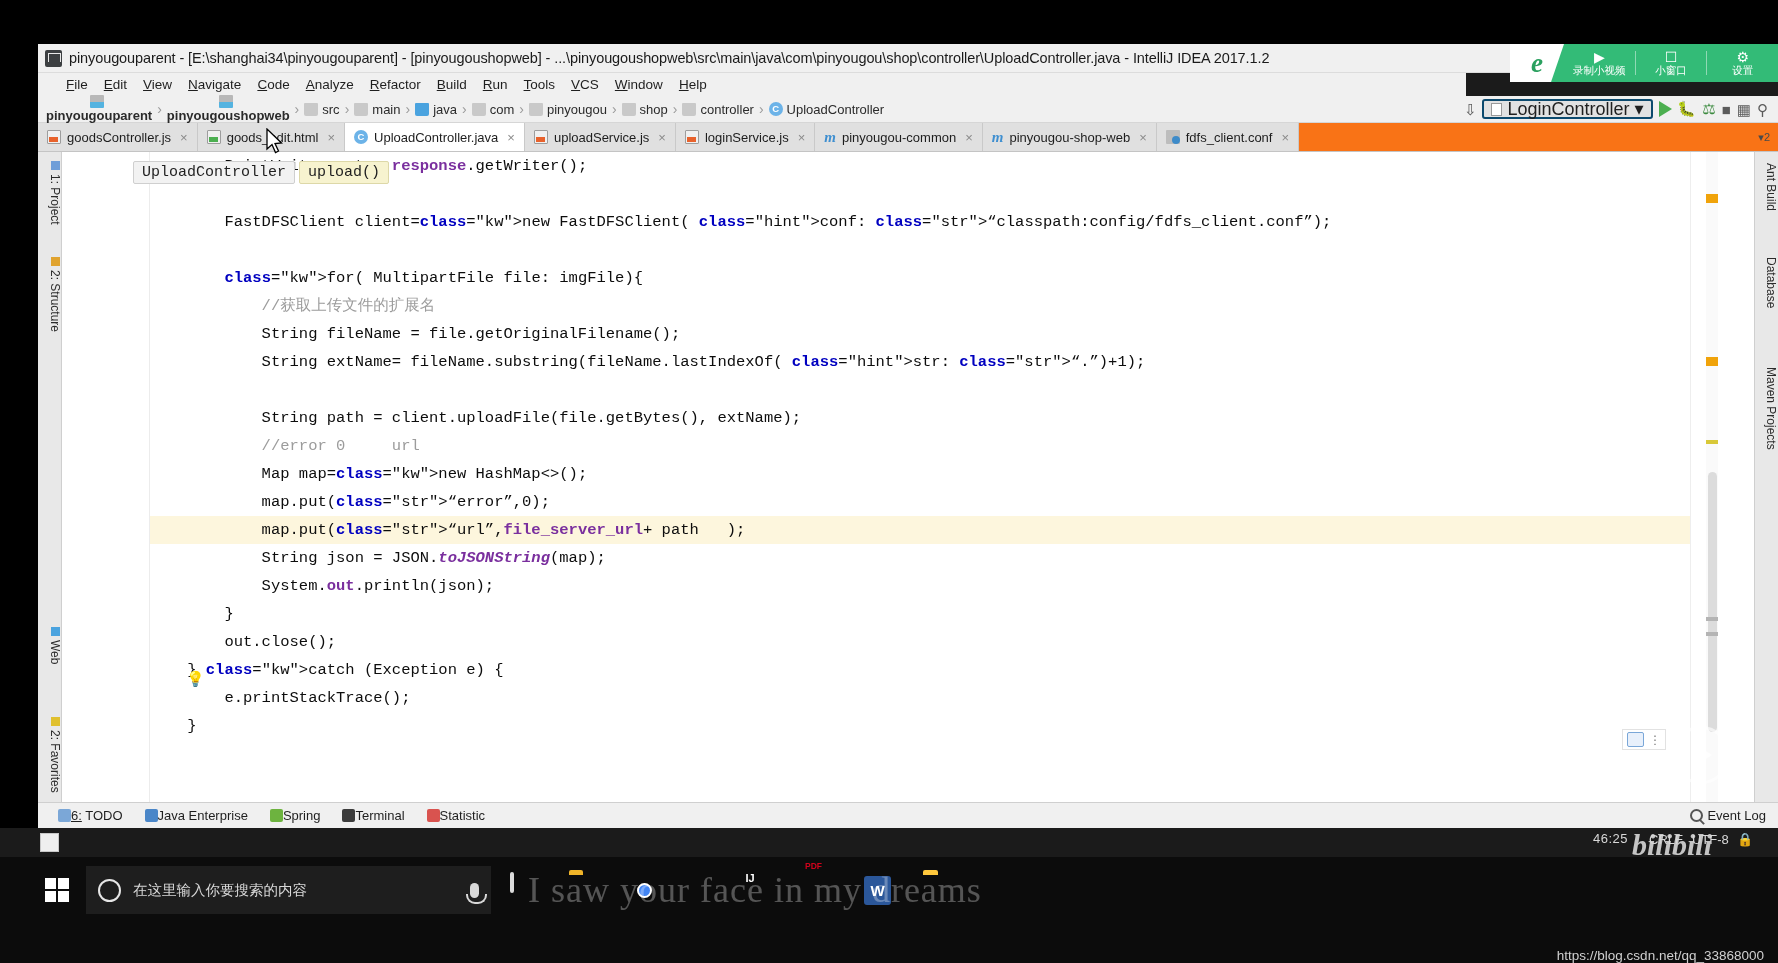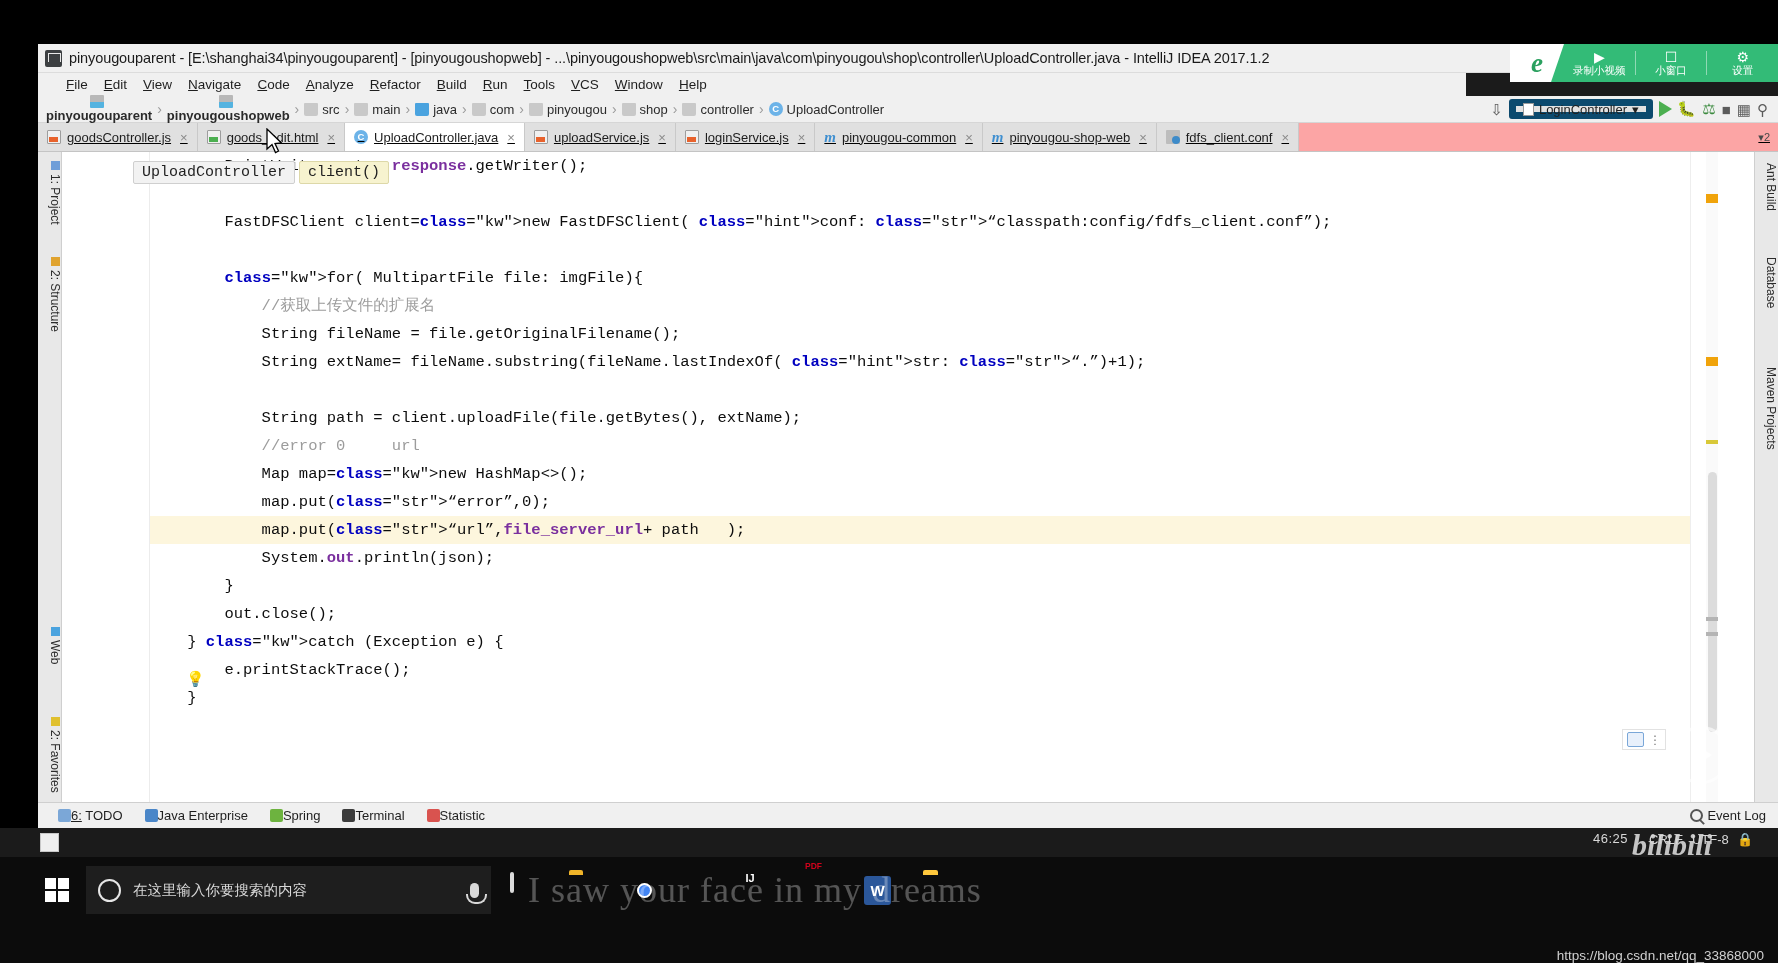--- a/index.html
+++ b/index.html
@@ -75,31 +75,31 @@
   .ic-folder { background: #c9c9c9; border-radius: 1px 1px 2px 2px; }
   .ic-folder.blue { background: #4aa3df; }
   .ic-class {
     width: 14px; height: 14px; border-radius: 50%; background: #6cb3e8;
     color: #fff; font-size: 9.5px; line-height: 14px; text-align: center;
     font-weight: bold; margin-right: 4px; flex: none;
   }
   .nav-right { margin-left: auto; display: flex; align-items: center; gap: 6px; padding-right: 10px; }
   .runcfg {
     display: flex; align-items: center; gap: 5px; height: 20px; padding: 0 7px;
-    background: #e2e2e2; border: 7px solid #0c4a6e; border-radius: 3px; font-size: 13px; color: #1f1f1f;
+    background: #e2e2e2; border: 2px solid #0c4a6e; border-radius: 3px; font-size: 18px; color: #1f1f1f;
   }
   .runcfg .cfg-ico { width: 11px; height: 13px; background: #fff; border: 1px solid #9a9a9a; }
   .tri-run { width: 0; height: 0; border-left: 13px solid #4caf50; border-top: 8px solid transparent; border-bottom: 8px solid transparent; }
   .ico-btn { font-size: 15px; color: #5b5b5b; line-height: 1; }
   .ico-bug { color: #3d8b40; font-size: 15px; }
 
   
   .tabbar {
     position: absolute; left: 38px; top: 79px; width: 1740px; height: 29px;
-    background: #fca5a5; border-bottom: 1px solid #c4c4c4; display: flex; align-items: stretch; text-decoration: underline;
+    background: #f97316; border-bottom: 1px solid #c4c4c4; display: flex; align-items: stretch;
   }
   .tab {
     display: flex; align-items: center; gap: 6px; padding: 0 9px;
     border-right: 1px solid #c9c9c9; font-size: 13px; color: #1d1d1d;
     background: #e0e0e0; white-space: nowrap; position: relative;
   }
   .tab.active { background: #ffffff; }
   .tab .x { color: #8a8a8a; font-size: 13px; margin-left: 3px; }
   .ft { width: 14px; height: 14px; flex: none; position: relative; border-radius: 1px; }
   .ft-js { background: #f0f0f0; border: 1px solid #9d9d9d; }
@@ -449,31 +449,32 @@
         <div class="codeline"><span>        <span <span="" class="kw">class</span>="kw"&gt;for( MultipartFile file: imgFile){</span></div>
         <div class="codeline"><span><span class="cmt">            //获取上传文件的扩展名</span></span></div>
         <div class="codeline"><span>            String fileName = file.getOriginalFilename();</span></div>
         <div class="codeline"><span>            String extName= fileName.substring(fileName.lastIndexOf( <span <span="" class="kw">class</span>="hint"&gt;str: <span <span="" class="kw">class</span>="str"&gt;“.”)+1);</span></div>
         <div class="codeline"><span></span></div>
         <div class="codeline"><span>            String path = client.uploadFile(file.getBytes(), extName);</span></div>
         <div class="codeline"><span><span class="cmt">            //error 0     url</span></span></div>
         <div class="codeline"><span>            Map map=<span <span="" class="kw">class</span>="kw"&gt;new HashMap&lt;&gt;();</span></div>
         <div class="codeline"><span>            map.put(<span <span="" class="kw">class</span>="str"&gt;“error”,0);</span></div>
         <div class="codeline hl"><span>            map.put(<span <span="" class="kw">class</span>="str"&gt;“url”,<span class="fld">file_server_url</span>+ path   );</span></div>
+        <div class="codeline"><span>            String json = JSON.<span class="stat">toJSONString</span>(map);</span></div>
         <div class="codeline"><span>            System.<span class="fld">out</span>.println(json);</span></div>
         <div class="codeline"><span>        }</span></div>
         <div class="codeline"><span>        out.close();</span></div>
         <div class="codeline"><span>    } <span <span="" class="kw">class</span>="kw"&gt;catch (Exception e) {</span></div>
         <div class="codeline"><span>        e.printStackTrace();</span></div>
         <div class="codeline"><span>    }</span></div>
       </div>
 
     <div class="bc-popup">
       <div class="bc-chip">UploadController</div>
-      <div class="bc-chip yellow">client()</div>
+      <div class="bc-chip yellow">upload()</div>
     </div>
 
     <div class="right-pane">
       <div class="scrollbar-track"></div>
       <div class="scrollbar-thumb"></div>
       <div class="marker" style="top:42px;  background:#f0a30a;"></div>
       <div class="marker" style="top:205px; background:#f0a30a;"></div>
       <div class="marker" style="top:288px; height:4px; background:#d8c838;"></div>
       <div class="marker" style="top:465px; height:4px; background:#b4b4b4;"></div>
       <div class="marker" style="top:480px; height:4px; background:#b4b4b4;"></div>

